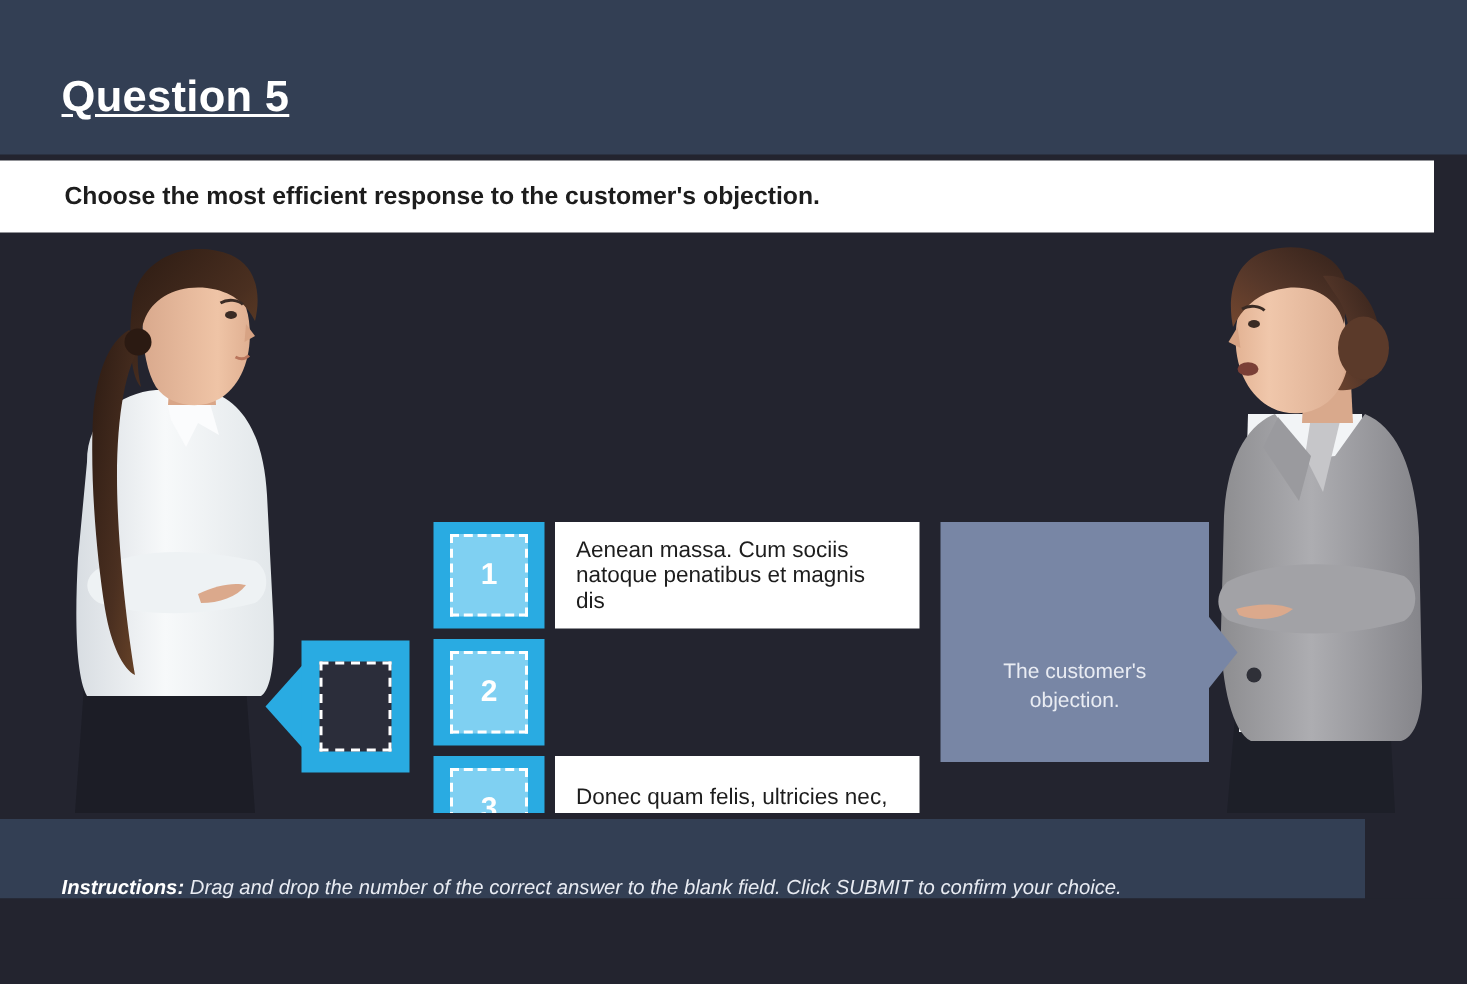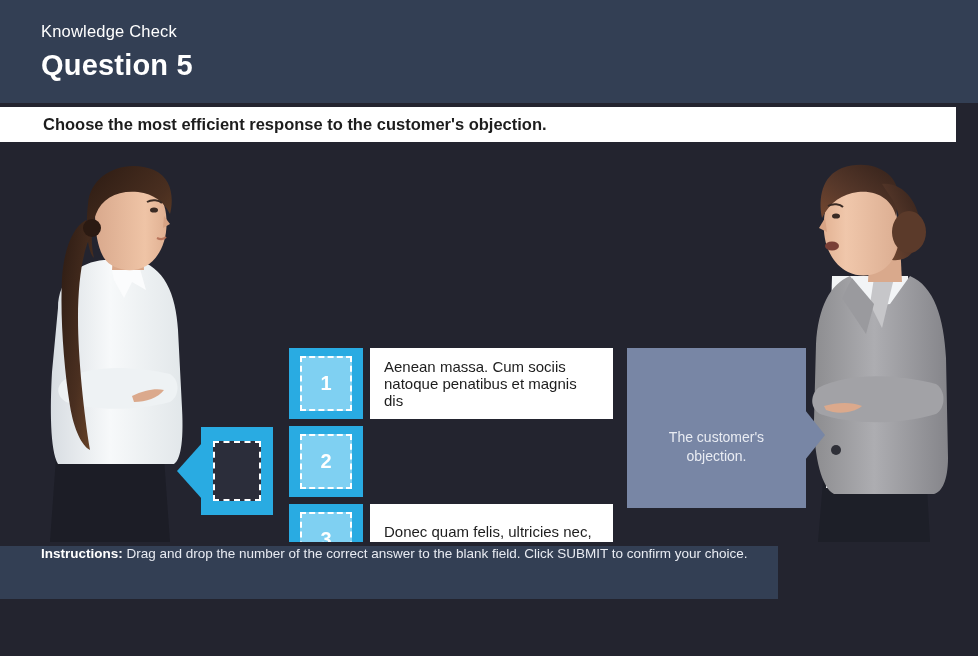--- a/index.html
+++ b/index.html
@@ -33,28 +33,29 @@
     color: #ffffff;
     letter-spacing: .2px;
   }
   .header-title {
     position: absolute;
     left: 41px; top: 49px;
     font-size: 29px;
     font-weight: bold;
     color: #ffffff;
     letter-spacing: .2px;
+    text-decoration: underline;
   }
 
   
   .prompt-bar {
     position: absolute;
     left: 0; top: 107px;
     width: 956px;
-    height: 35px;
+    height: 48px;
     background: #ffffff;
     display: flex;
     align-items: center;
   }
   .prompt-text {
     margin-left: 43px;
     font-size: 16.5px;
     color: #1d1d1d;
     font-weight: bold;
   }
@@ -174,42 +175,43 @@
   .obj-tail {
     position: absolute;
     right: 0; top: 62px;
     width: 0; height: 0;
     border-top: 25px solid transparent;
     border-bottom: 25px solid transparent;
     border-left: 20px solid #7886a5;
   }
   .obj-text {
     position: absolute;
-    left: 0; top: 3px;
+    left: 0; top: 13px;
     width: 179px; height: 192px;
     display: flex;
     align-items: center;
     justify-content: center;
     text-align: center;
     color: #e9ecf3;
     font-size: 14px;
     line-height: 19px;
     padding: 0 16px;
     box-sizing: border-box;
   }
 
   
   .instructions {
     position: absolute;
     left: 0; top: 546px;
-    width: 778px;
+    width: 910px;
     height: 53px;
     background: #333f54;
     display: flex;
-    align-items: flex-start;
+    align-items: flex-end;
+    font-style: italic;
   }
   .instr-inner {
     margin-left: 41px;
     font-size: 13.5px;
     color: #e8ebf2;
   }
   .instr-label { font-weight: bold; color: #ffffff; }
 
   
   .bottombar {
@@ -219,21 +221,20 @@
     height: 57px;
     background: #23242f;
   }
 </style>
 </head>
 <body>
 
 <div class="stage">
 
   <div class="header">
-    <div class="header-kicker">Knowledge Check</div>
     <div class="header-title">Question 5</div>
   </div>
 
   <div class="prompt-bar">
     <div class="prompt-text">Choose the most efficient response to the customer's objection.</div>
   </div>
 
   <div class="body-area">
 
     <div class="person person-left">

